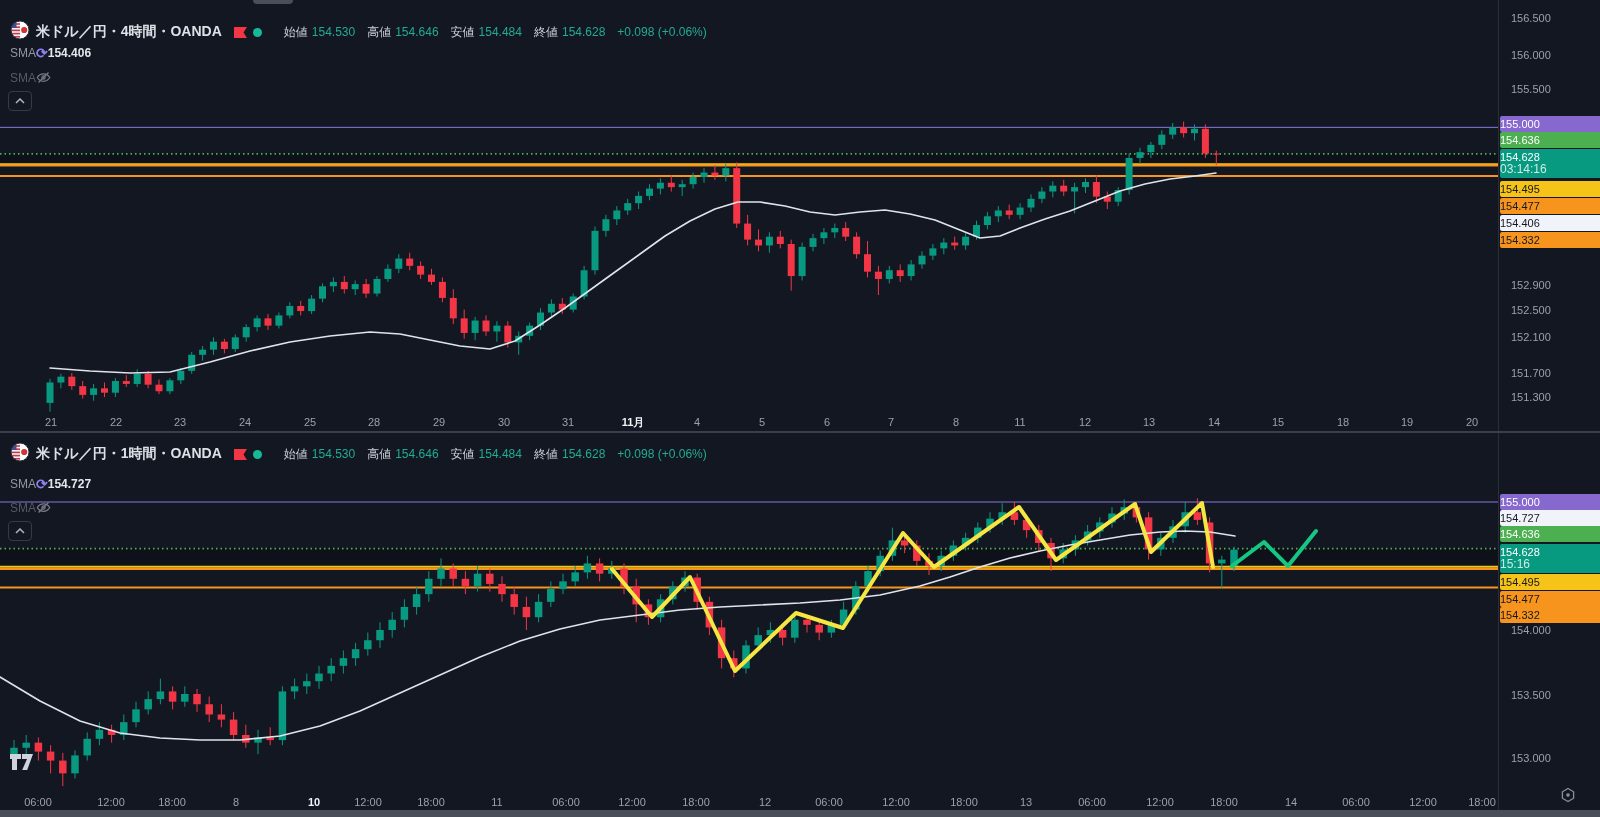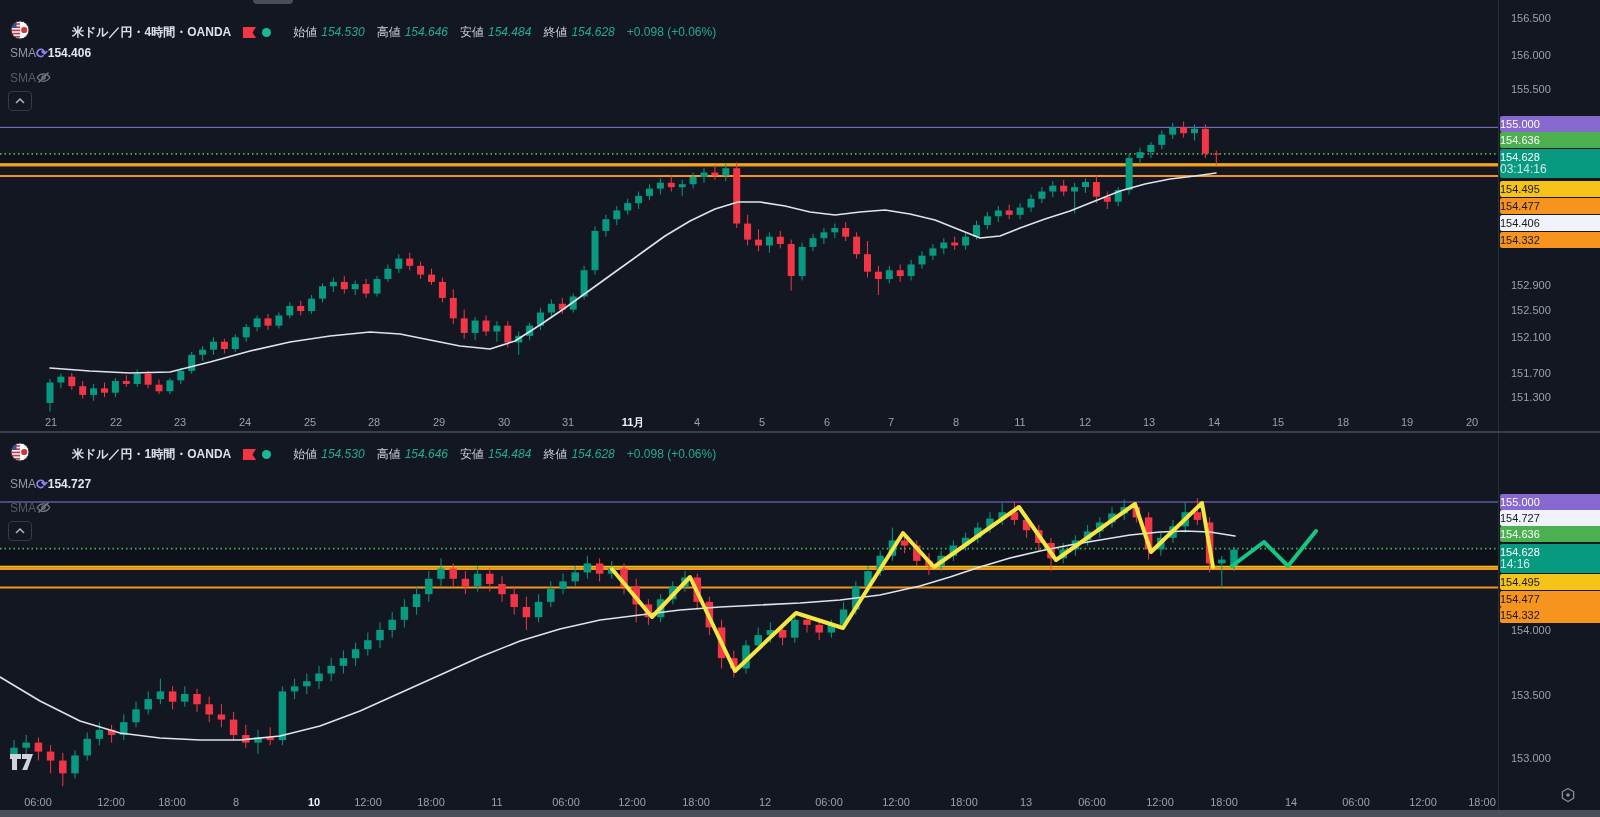--- a/index.html
+++ b/index.html
@@ -5,24 +5,24 @@
   html,body{margin:0;padding:0;background:#131722;}
   .app{position:relative;width:1600px;height:817px;background:#131722;overflow:hidden;
        font-family:"Liberation Sans",sans-serif;color:#d1d4dc;}
   svg text{font-family:"Liberation Sans",sans-serif;}
   .panel{position:absolute;left:0;}
   .scale-border{position:absolute;left:1498px;top:0;width:1px;height:810px;background:#2a2e39;}
   .divider{position:absolute;left:0;top:431px;width:1600px;height:2px;background:#3a3f4b;}
   .bottom-strip{position:absolute;left:0;top:810px;width:1600px;height:7px;background:#4a4e58;}
   .top-pill{position:absolute;left:253px;top:0;width:40px;height:4px;background:#4a4e58;border-radius:0 0 4px 4px;}
   .legend{position:absolute;left:10px;display:flex;align-items:center;gap:6px;white-space:nowrap;}
-  .legend .title{font-size:12px;font-weight:600;color:#dde1e7;margin-left:36px;}
+  .legend .title{font-size:14px;font-weight:600;color:#dde1e7;}
   .ohlc{display:flex;align-items:center;gap:4px;font-size:12px;margin-left:8px;text-align:right;}
   .ohlc .lab{color:#ccd0d9;margin-left:8px;}
-  .ohlc .val{color:#22ab94;font-weight:500;font-style:italic;}
+  .ohlc .val{color:#22ab94;font-weight:500;}
   .ohlc .chg{color:#22ab94;font-weight:500;margin-left:8px;}
   .smarow{display:flex;align-items:center;gap:0;font-size:12px;}
   .smarow .smalab{color:#9298a3;}
   .smarow .smaval{color:#e3e6eb;font-weight:600;}
   .smarow .spinner{color:#8b80f0;font-size:14px;font-weight:bold;line-height:12px;}
   .smarow.hidden-ind .smalab{color:#565b66;}
   .collapse{position:absolute;left:8px;width:24px;height:20px;background:rgba(19,23,34,.55);
     border:1px solid #363a45;border-radius:4px;display:flex;align-items:center;justify-content:center;
     padding:0;cursor:pointer;}
   .badge{position:absolute;left:1500px;width:114px;display:flex;flex-direction:column;align-items:flex-start;
@@ -565,21 +565,21 @@
         <div>155.000</div>
       </div>
       <div class="badge" style="top: 510px; height: 16px; background: rgb(240, 243, 250); color: rgb(21, 24, 31);">
         <div>154.727</div>
       </div>
       <div class="badge" style="top: 526px; height: 16px; background: rgb(76, 175, 80); color: rgb(255, 255, 255);">
         <div>154.636</div>
       </div>
       <div class="badge" style="top: 543.5px; height: 29px; background: rgb(8, 153, 129); color: rgb(255, 255, 255);">
         <div>154.628</div>
-        <div class="sub">14:16</div>
+        <div class="sub">15:16</div>
       </div>
       <div class="badge" style="top: 574px; height: 16px; background: rgb(246, 195, 24); color: rgb(21, 24, 31);">
         <div>154.495</div>
       </div>
       <div class="badge" style="top: 591px; height: 16px; background: rgb(247, 148, 30); color: rgb(21, 24, 31);">
         <div>154.477</div>
       </div>
       <div class="badge" style="top: 607px; height: 16px; background: rgb(247, 148, 30); color: rgb(21, 24, 31);">
         <div>154.332</div>
       </div>

